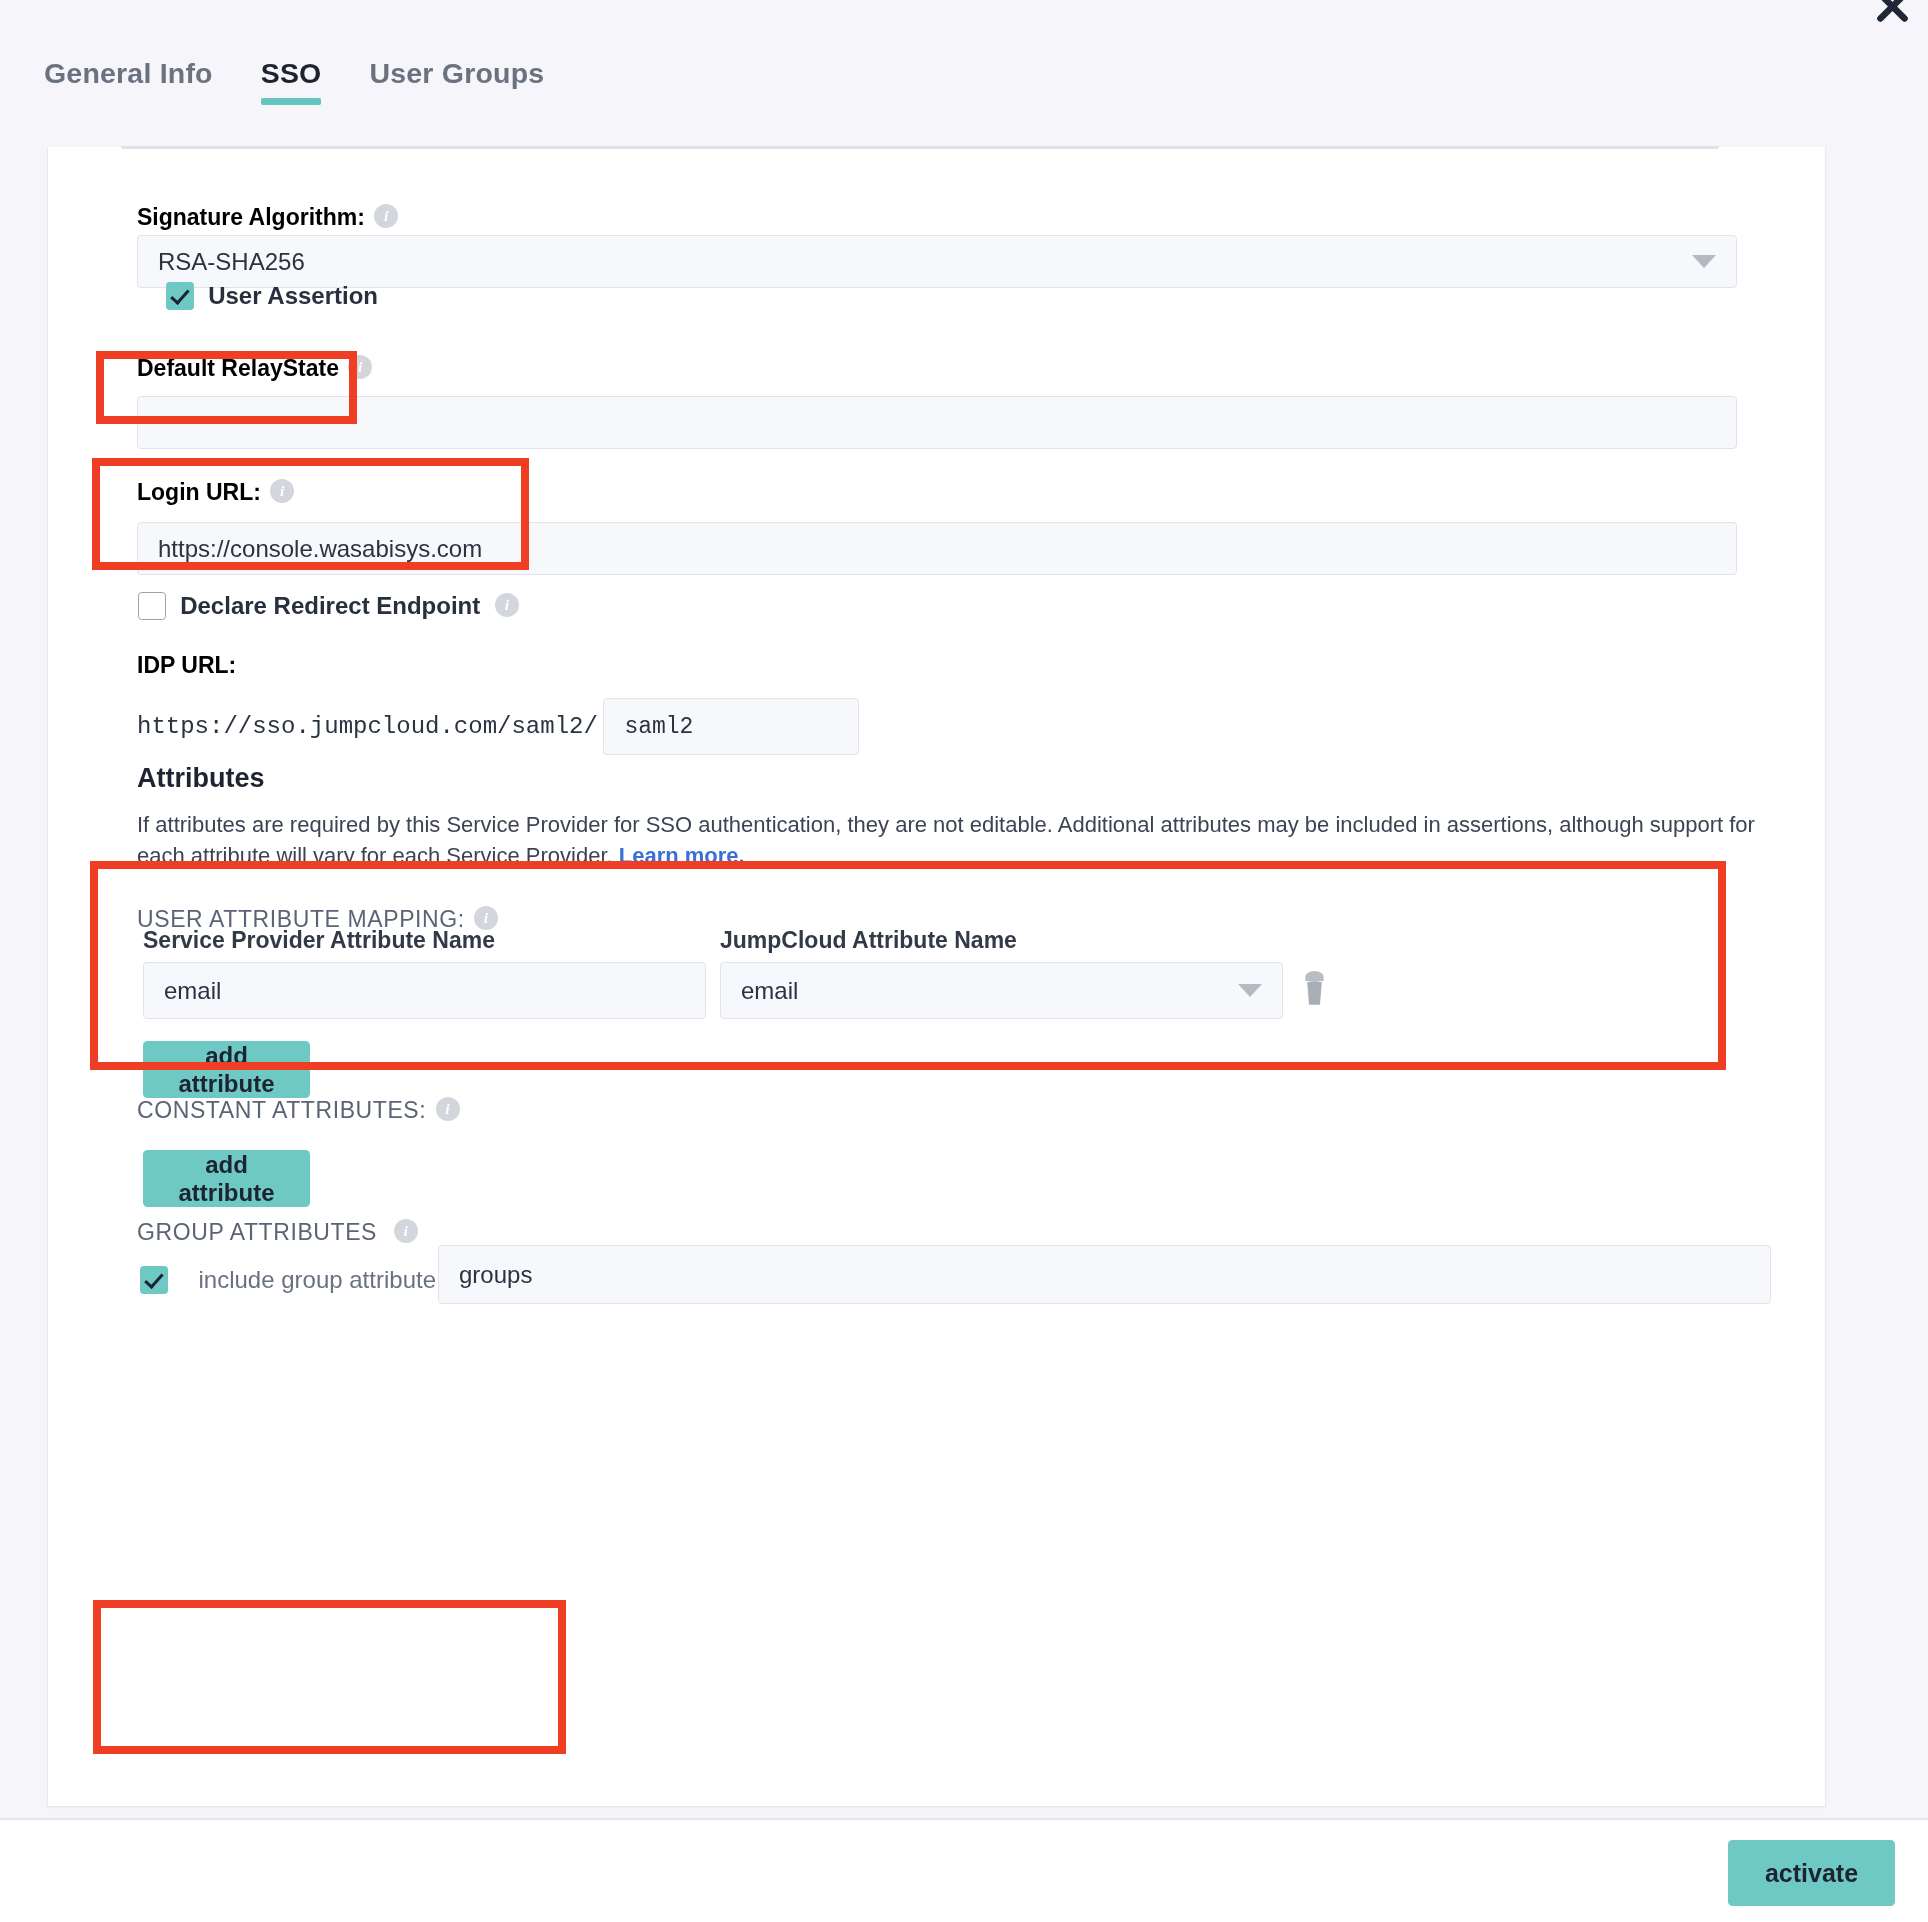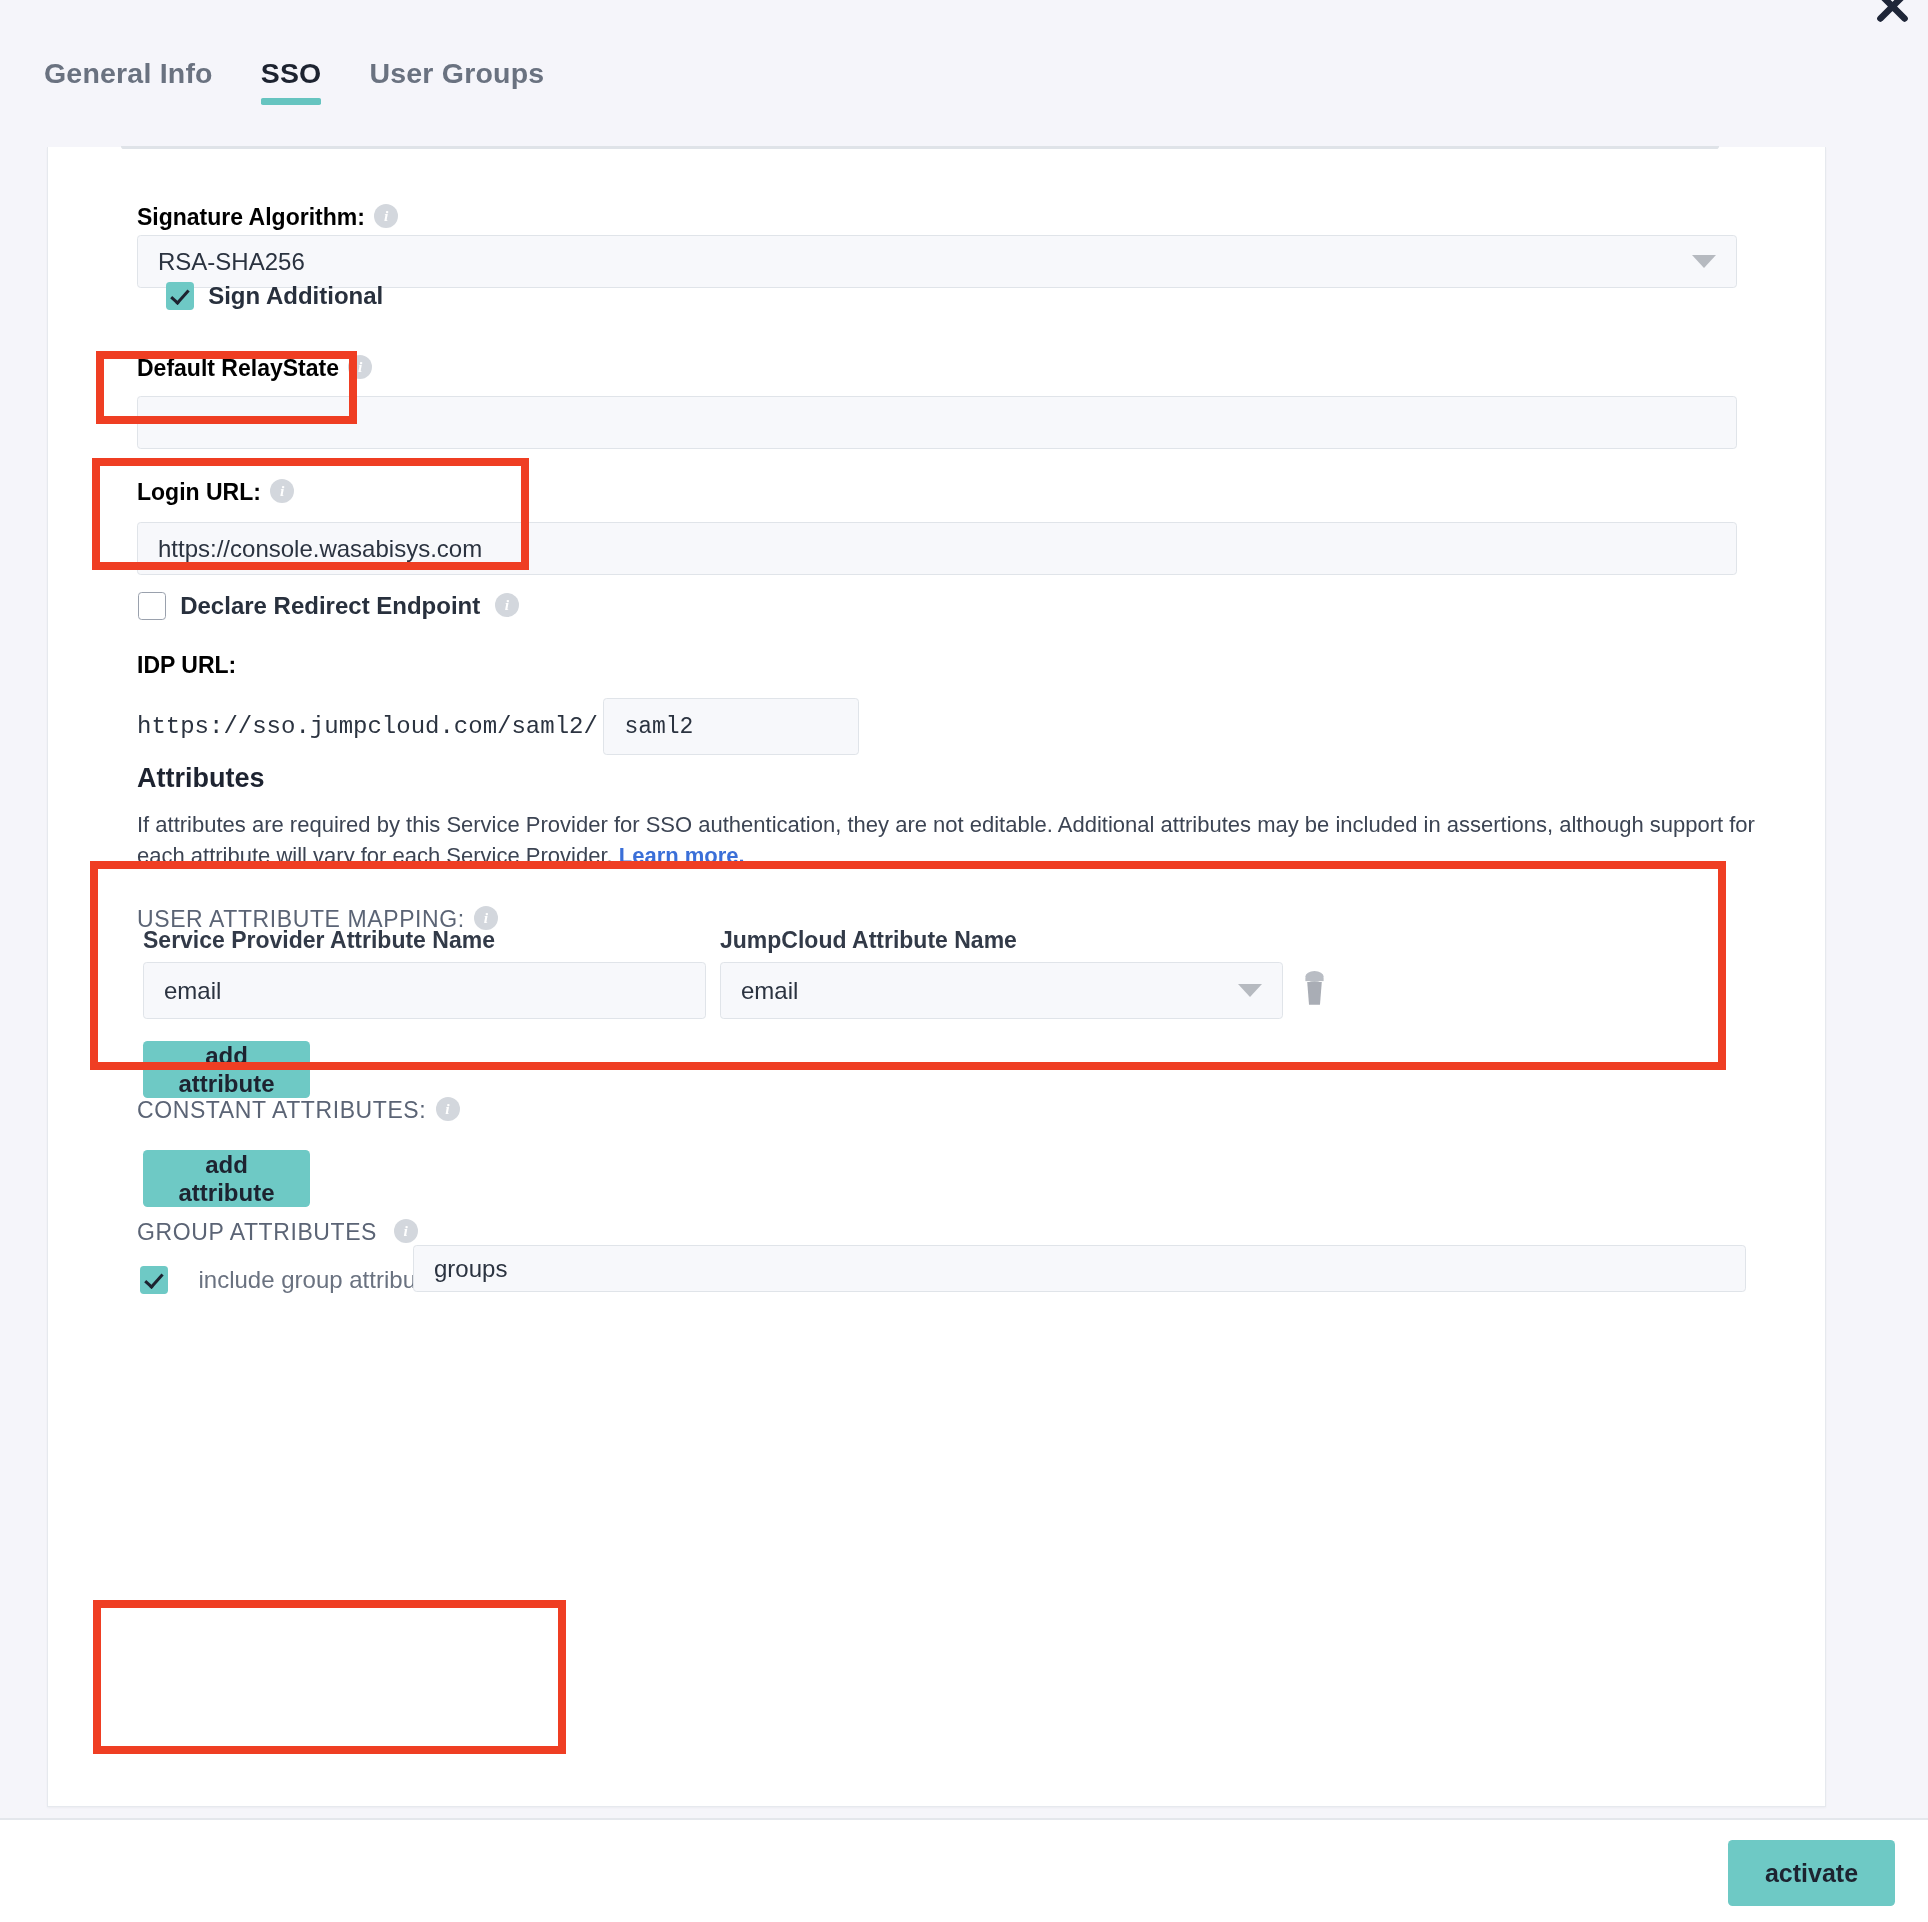--- a/index.html
+++ b/index.html
@@ -303,21 +303,21 @@
       <div style="position:absolute;left:89px;top:57px;">
         <span class="lbl">Signature Algorithm:</span><span class="info-icon"></span>
       </div>
       <div class="select" style="position:absolute;left:89px;top:88px;width:1600px;">
         <span>RSA-SHA256</span>
         <span class="caret"></span>
       </div>
 
       <div class="cbrow" style="position:absolute;left:118px;top:135px;">
         <div class="cb checked"></div>
-        <span class="cb-label">Sign Additional</span>
+        <span class="cb-label">User Assertion</span>
       </div>
 
       <div style="position:absolute;left:89px;top:208px;">
         <span class="lbl">Default RelayState</span><span class="info-icon"></span>
       </div>
       <div class="field" style="position:absolute;left:89px;top:249px;width:1600px;">
         <span></span>
       </div>
 
       <div style="position:absolute;left:89px;top:332px;">
@@ -384,21 +384,21 @@
 
       <div style="position:absolute;left:89px;top:1072px;">
         <span class="lbl-caps">GROUP ATTRIBUTES</span><span class="info-icon" style="margin-left:16.5px;"></span>
       </div>
 
       <div class="cbrow" style="position:absolute;left:92px;top:1119px;">
         <div class="cb checked"></div>
         <span class="cb-label soft" style="margin-left:31px;">include group attribute</span>
       </div>
 
-      <div class="field" style="position:absolute;left:365px;top:1098px;width:1333px;height:47px;">
+      <div class="field" style="position:absolute;left:390px;top:1098px;width:1333px;height:59px;">
         <span>groups</span>
       </div>
 
     </div>
   </div>
 
   <div class="hl" style="left:96px;top:351px;width:261px;height:73px;"></div>
   <div class="hl" style="left:92px;top:458px;width:437px;height:112px;"></div>
   <div class="hl" style="left:90px;top:861px;width:1636px;height:209px;"></div>
   <div class="hl" style="left:93px;top:1600px;width:473px;height:154px;"></div>

